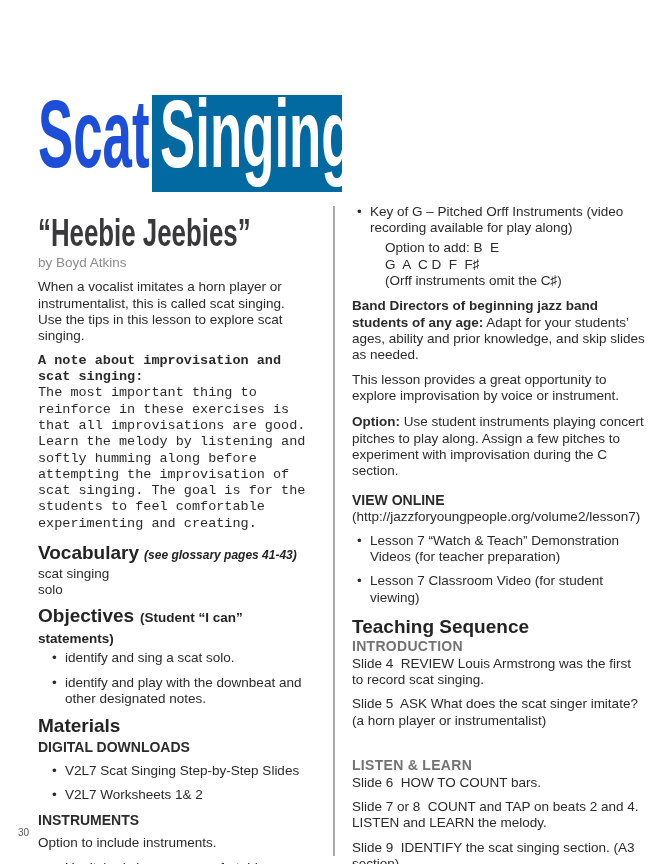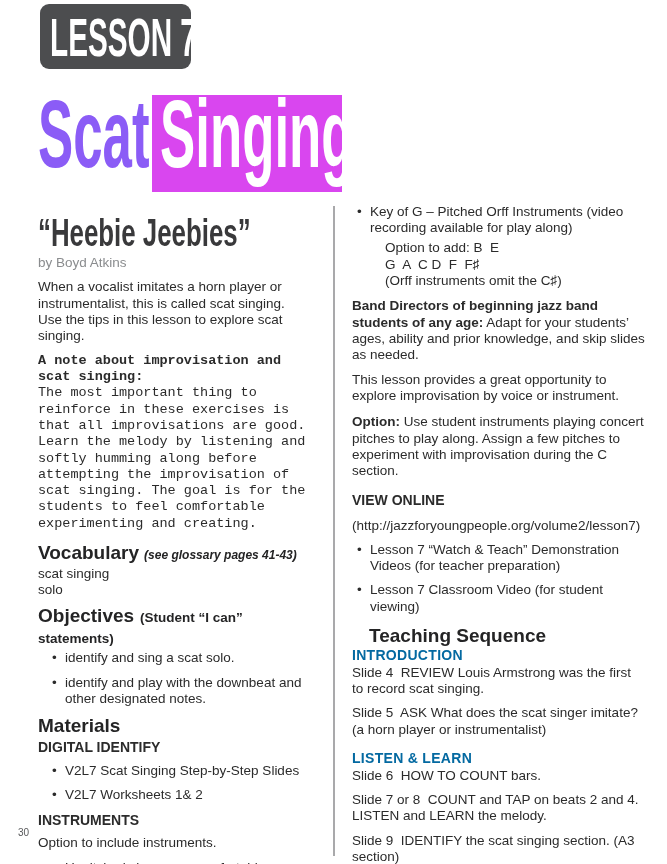--- a/index.html
+++ b/index.html
@@ -18,23 +18,23 @@
   
   .badge{
     position:absolute;left:40px;top:4px;width:151px;height:65px;
     background:#4c4d4f;border-radius:9px;display:flex;align-items:center;
     padding-left:10px;box-sizing:border-box;
   }
   .badge-label{font-size:54px;font-weight:bold;color:#ffffff;line-height:1;}
 
   .title-scat{
     position:absolute;left:38px;top:86px;
-    font-size:96px;font-weight:bold;color:#8b5cf6;line-height:1;
+    font-size:96px;font-weight:bold;color:#1d4ed8;line-height:1;
   }
-  .title-box{position:absolute;left:152px;top:95px;width:190px;height:97px;background:#d946ef;text-decoration:underline;}
+  .title-box{position:absolute;left:152px;top:95px;width:190px;height:97px;background:#0369a1;text-decoration:underline;}
   .title-singing{
     position:absolute;left:8px;top:-9px;
     font-size:96px;font-weight:bold;color:#ffffff;line-height:1;
   }
 
   .divider{position:absolute;left:333px;top:206px;width:1.5px;height:650px;background:#a9a9ab;}
 
   
   .col{position:absolute;top:204px;font-size:13.5px;line-height:1.21;}
   .col-left{left:38px;width:274px;}
@@ -43,43 +43,40 @@
   p{margin:0 0 8px;}
   .pre{white-space:pre-wrap;}
 
   .song-title{font-size:38px;font-weight:bold;color:#39393b;line-height:1.05;margin:10px 0 1px;}
   .byline{color:#8a8c8e;margin:0 0 8px;}
 
   .h2{font-size:19px;font-weight:bold;color:#242425;margin:4px 0 2px;line-height:1.15;}
   .h2 .gloss{font-size:12px;font-weight:bold;font-style:italic;margin-left:5px;}
   .h2 .subnote{font-size:13.5px;font-weight:bold;margin-left:6px;}
   .h3{font-size:14px;font-weight:bold;color:#2b2b2b;margin:2px 0 7px;line-height:1.2;}
-  .h3.gray{color:#0369a1;letter-spacing:.3px;margin:0 0 1px;}
+  .h3.gray{color:#737373;letter-spacing:.3px;margin:0 0 1px;}
   .lead{font-weight:bold;margin:0 0 4px;}
 
   .bullet{display:flex;margin:2px 0 8px;}
   .col-left .bullet{margin-left:14px;}
   .col-right .bullet{margin-left:5px;}
   .bullet .dot{flex:0 0 13px;width:13px;}
   .bullet .btxt{flex:1;}
 
   .notes{margin:-3px 0 8px 47px;}
   .col-right .notes{margin-left:33px;}
   .notes div{line-height:1.25;}
 
   .page-num{position:absolute;left:18px;top:827px;font-size:10px;color:#58595b;}
 </style>
 </head>
 <body>
 
 <div class="page">
 
-  <div class="badge">
-    <span class="badge-label cond">LESSON 7</span>
-  </div>
 
   <div class="title-scat">
     <span class="cond">Scat</span>
   </div>
   <div class="title-box">
     <span class="title-singing cond">Singing</span>
   </div>
 
   <div class="divider"></div>
 
@@ -109,21 +106,21 @@
     <div class="bullet">
       <span class="dot">•</span>
       <span class="btxt">identify and sing a scat solo.</span>
     </div>
     <div class="bullet">
       <span class="dot">•</span>
       <span class="btxt">identify and play with the downbeat and other designated notes.</span>
     </div>
 
     <div class="h2" style="margin-bottom:0;">Materials</div>
-    <div class="h3">DIGITAL IDENTIFY</div>
+    <div class="h3">DIGITAL DOWNLOADS</div>
     <div class="bullet">
       <span class="dot">•</span>
       <span class="btxt">V2L7 Scat Singing Step-by-Step Slides</span>
     </div>
     <div class="bullet">
       <span class="dot">•</span>
       <span class="btxt">V2L7 Worksheets 1&amp; 2</span>
     </div>
 
     <div class="h3" style="margin-top:6px;">INSTRUMENTS</div>
@@ -152,35 +149,35 @@
       <span>Adapt for your students’ ages, ability and prior knowledge, and skip slides as needed.</span>
     </p>
 
     <p style="margin-bottom:10px;">This lesson provides a great opportunity to explore improvisation by voice or instrument.</p>
 
     <p style="margin-bottom:12px;">
       <b>Option:</b>
       <span>Use student instruments playing concert pitches to play along. Assign a few pitches to experiment with improvisation during the C section.</span>
     </p>
 
-    <div class="h3" style="margin-bottom:10px;">VIEW ONLINE</div>
+    <div class="h3" style="margin-bottom:1px;">VIEW ONLINE</div>
     <p style="margin-bottom:7px;">(http://jazzforyoungpeople.org/volume2/lesson7)</p>
     <div class="bullet">
       <span class="dot">•</span>
       <span class="btxt">Lesson 7 “Watch &amp; Teach” Demonstration Videos (for teacher preparation)</span>
     </div>
     <div class="bullet" style="margin-bottom:10px;">
       <span class="dot">•</span>
       <span class="btxt">Lesson 7 Classroom Video (for student viewing)</span>
     </div>
 
-    <div class="h2" style="margin-bottom:0;margin-left:17px;">Teaching Sequence</div>
+    <div class="h2" style="margin-bottom:0;">Teaching Sequence</div>
     <div class="h3 gray">INTRODUCTION</div>
     <p class="pre">Slide 4  REVIEW Louis Armstrong was the first to record scat singing.</p>
-    <p class="pre" style="margin-bottom:12px;">Slide 5  ASK What does the scat singer imitate? (a horn player or instrumentalist)</p>
+    <p class="pre" style="margin-bottom:28px;">Slide 5  ASK What does the scat singer imitate? (a horn player or instrumentalist)</p>
 
     <div class="h3 gray">LISTEN &amp; LEARN</div>
     <p class="pre">Slide 6  HOW TO COUNT bars.</p>
     <p class="pre">Slide 7 or 8  COUNT and TAP on beats 2 and 4. LISTEN and LEARN the melody.</p>
     <p class="pre">Slide 9  IDENTIFY the scat singing section. (A3 section)</p>
 
   </div>
 
   <div class="page-num">30</div>
 

